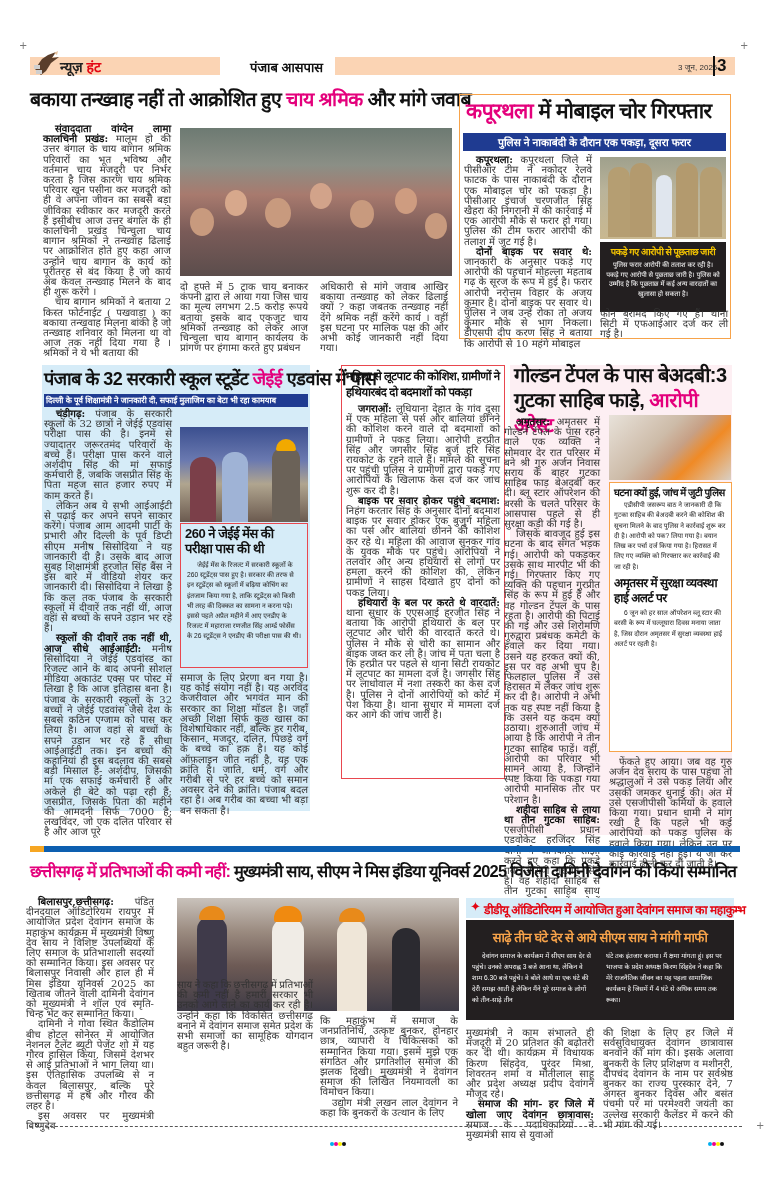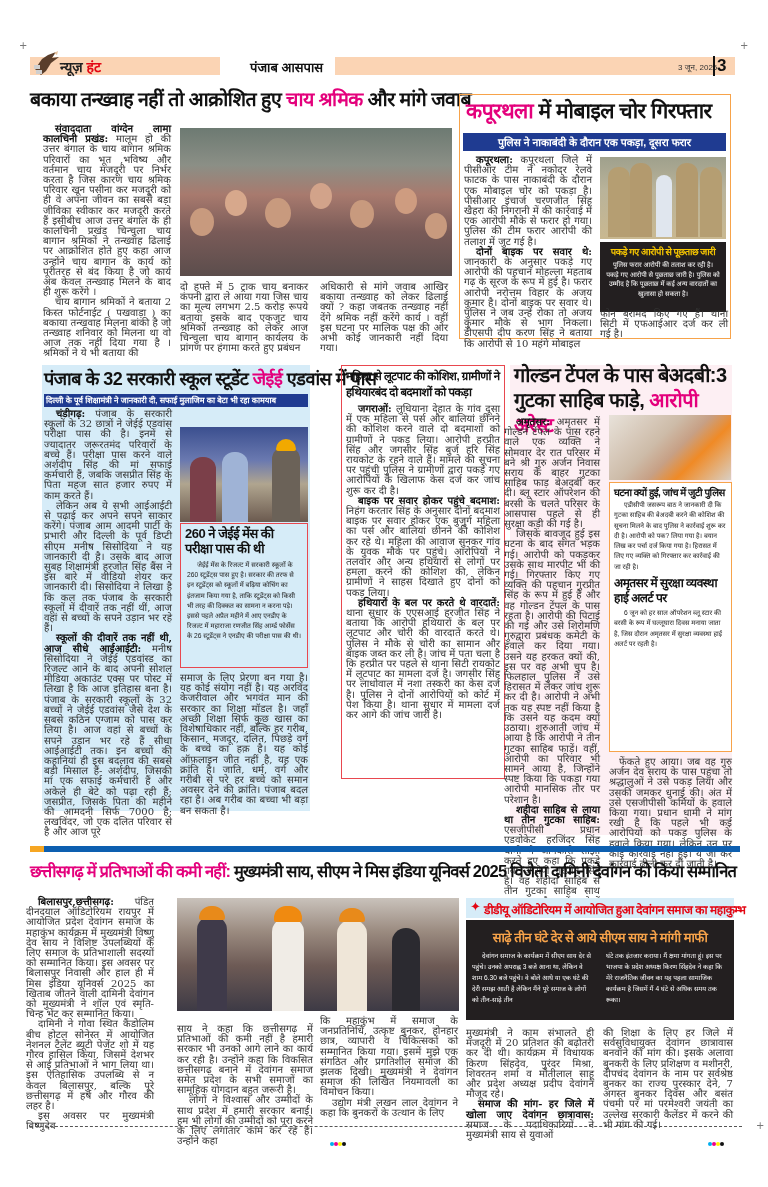--- a/index.html
+++ b/index.html
@@ -186,23 +186,22 @@
 </div>
 <div class="photo ph-cm" style="left:177px;top:898px;width:282px;height:113px;">
   <div style="position:absolute;left:20px;top:18px;width:30px;height:95px;background:#3f3a4a;border-radius:14px 14px 0 0;"></div>
   <div style="position:absolute;left:22px;top:8px;width:26px;height:14px;background:#e88a1a;border-radius:12px 12px 2px 2px;"></div>
   <div style="position:absolute;left:95px;top:20px;width:32px;height:93px;background:#f0ece6;border-radius:14px 14px 0 0;"></div>
   <div style="position:absolute;left:97px;top:8px;width:28px;height:16px;background:#f08a10;border-radius:12px 12px 2px 2px;"></div>
   <div style="position:absolute;left:160px;top:22px;width:30px;height:91px;background:#efe6d8;border-radius:14px 14px 0 0;"></div>
   <div style="position:absolute;left:162px;top:10px;width:26px;height:14px;background:#e88a1a;border-radius:12px 12px 2px 2px;"></div>
   <div style="position:absolute;left:215px;top:30px;width:28px;height:83px;background:#2b2a30;border-radius:14px 14px 0 0;"></div>
 </div>
-<div class="abs body-text" style="left:177px;top:1024px;width:136px;">
+<div class="abs body-text" style="left:177px;top:980px;width:136px;font-family:Liberation Serif, serif;">
   <p style="text-indent:0">साय ने कहा कि छत्तीसगढ़ में प्रतिभाओं की कमी नहीं है हमारी सरकार भी उनको आगे लाने का कार्य कर रही है। उन्होंने कहा कि विकसित छत्तीसगढ़ बनाने में देवांगन समाज समेत प्रदेश के सभी समाजों का सामूहिक योगदान बहुत जरूरी है।</p>
-  <p>लोगों ने विश्वास और उम्मीदों के साथ प्रदेश में हमारी सरकार बनाई। हम भी लोगों की उम्मीदों को पूरा करने के लिए लगातार काम कर रहे हैं। उन्होंने कहा</p>
 </div>
 <div class="abs body-text" style="left:320px;top:1016px;width:138px;">
   <p style="text-indent:0">कि महाकुंभ में समाज के जनप्रतिनिधि, उत्कृष्ट बुनकर, होनहार छात्र, व्यापारी व चिकित्सकों को सम्मानित किया गया। इसमें मुझे एक संगठित और प्रगतिशील समाज की झलक दिखी। मुख्यमंत्री ने देवांगन समाज की लिखित नियमावली का विमोचन किया।</p>
   <p>उद्योग मंत्री लखन लाल देवांगन ने कहा कि बुनकरों के उत्थान के लिए</p>
 </div>
 <div class="abs bluebox" style="left:466px;top:898px;width:268px;height:20px;">
   <span style="position:absolute;left:4px;top:1px;color:#e30613;font-size:13px;font-family:'DejaVu Sans',sans-serif;">✦</span>
   <span class="hl" style="position:absolute;left:18px;top:3px;color:#e30613;font-size:12px;white-space:nowrap;">डीडीयू ऑडिटोरियम में आयोजित हुआ देवांगन समाज का महाकुम्भ</span>
 </div>
 <div class="abs blackbox" style="left:466px;top:920px;width:268px;height:100px;">

